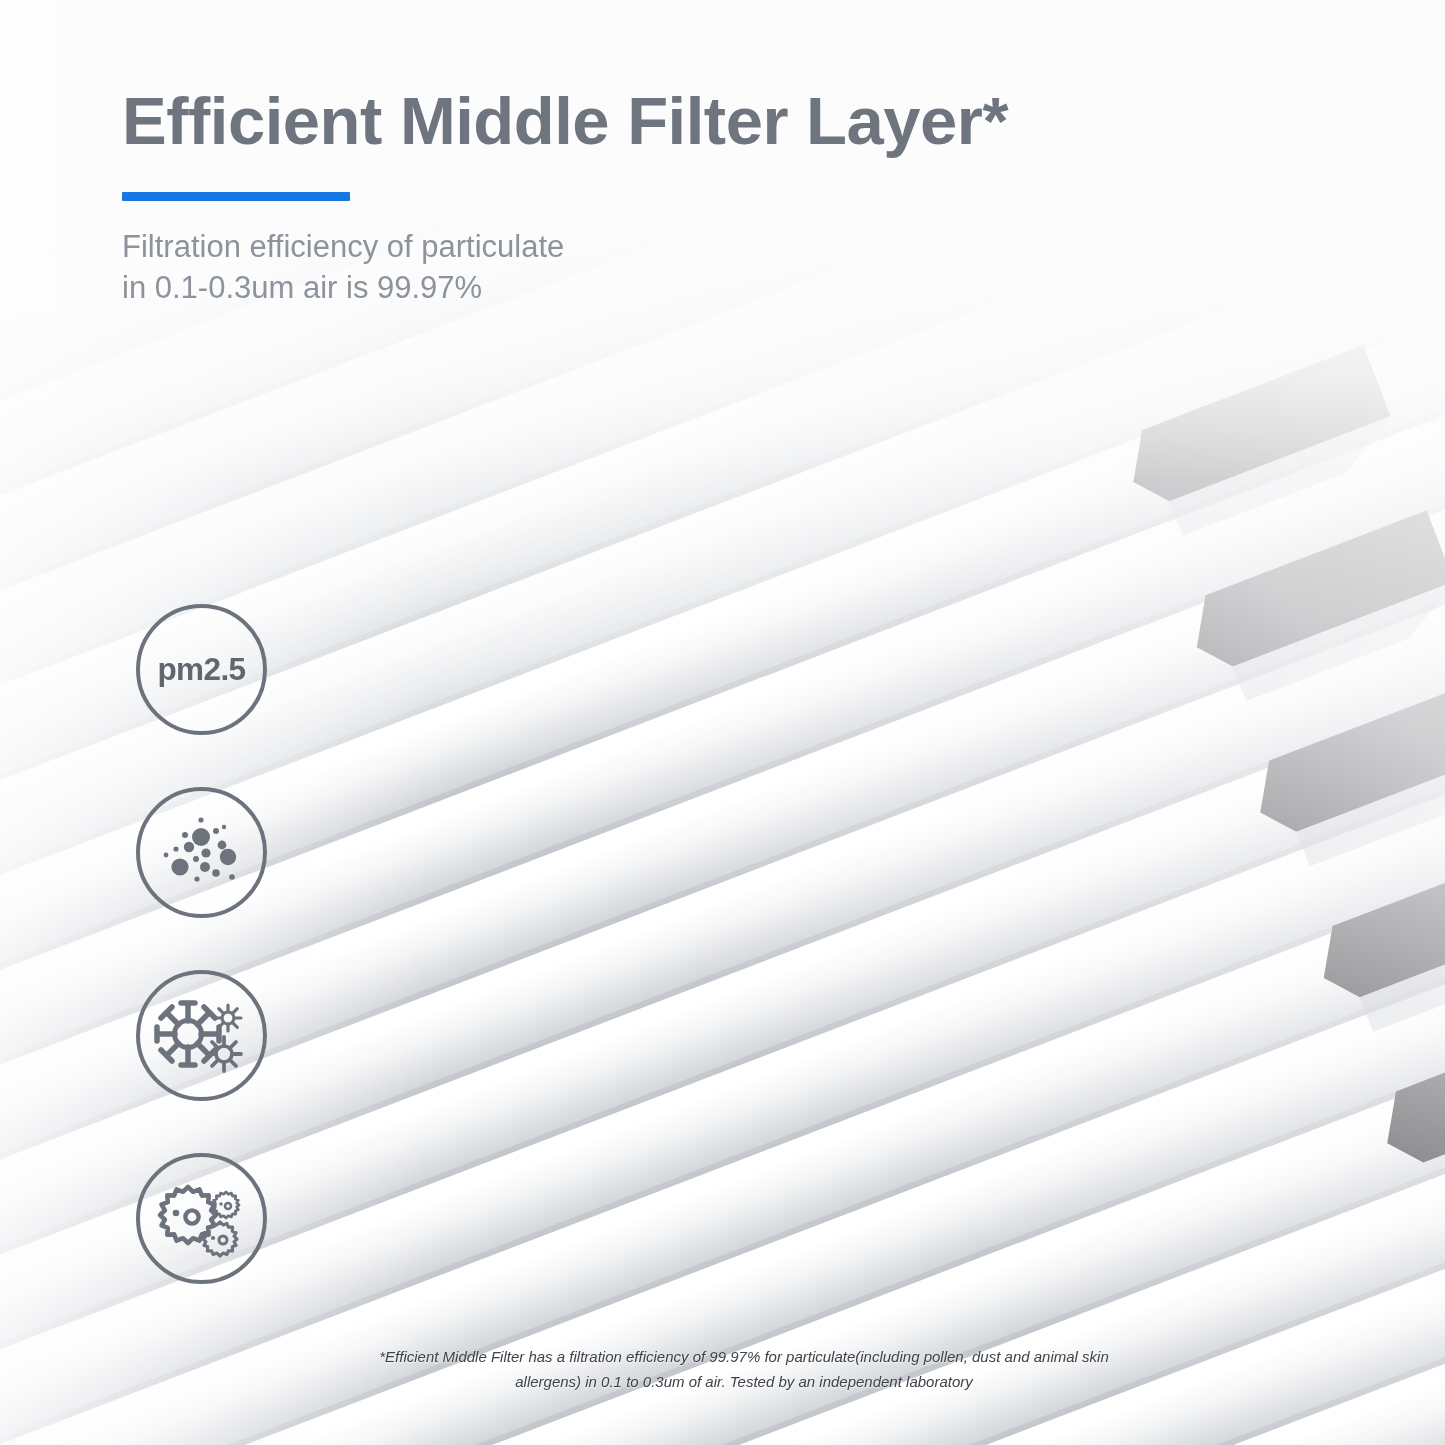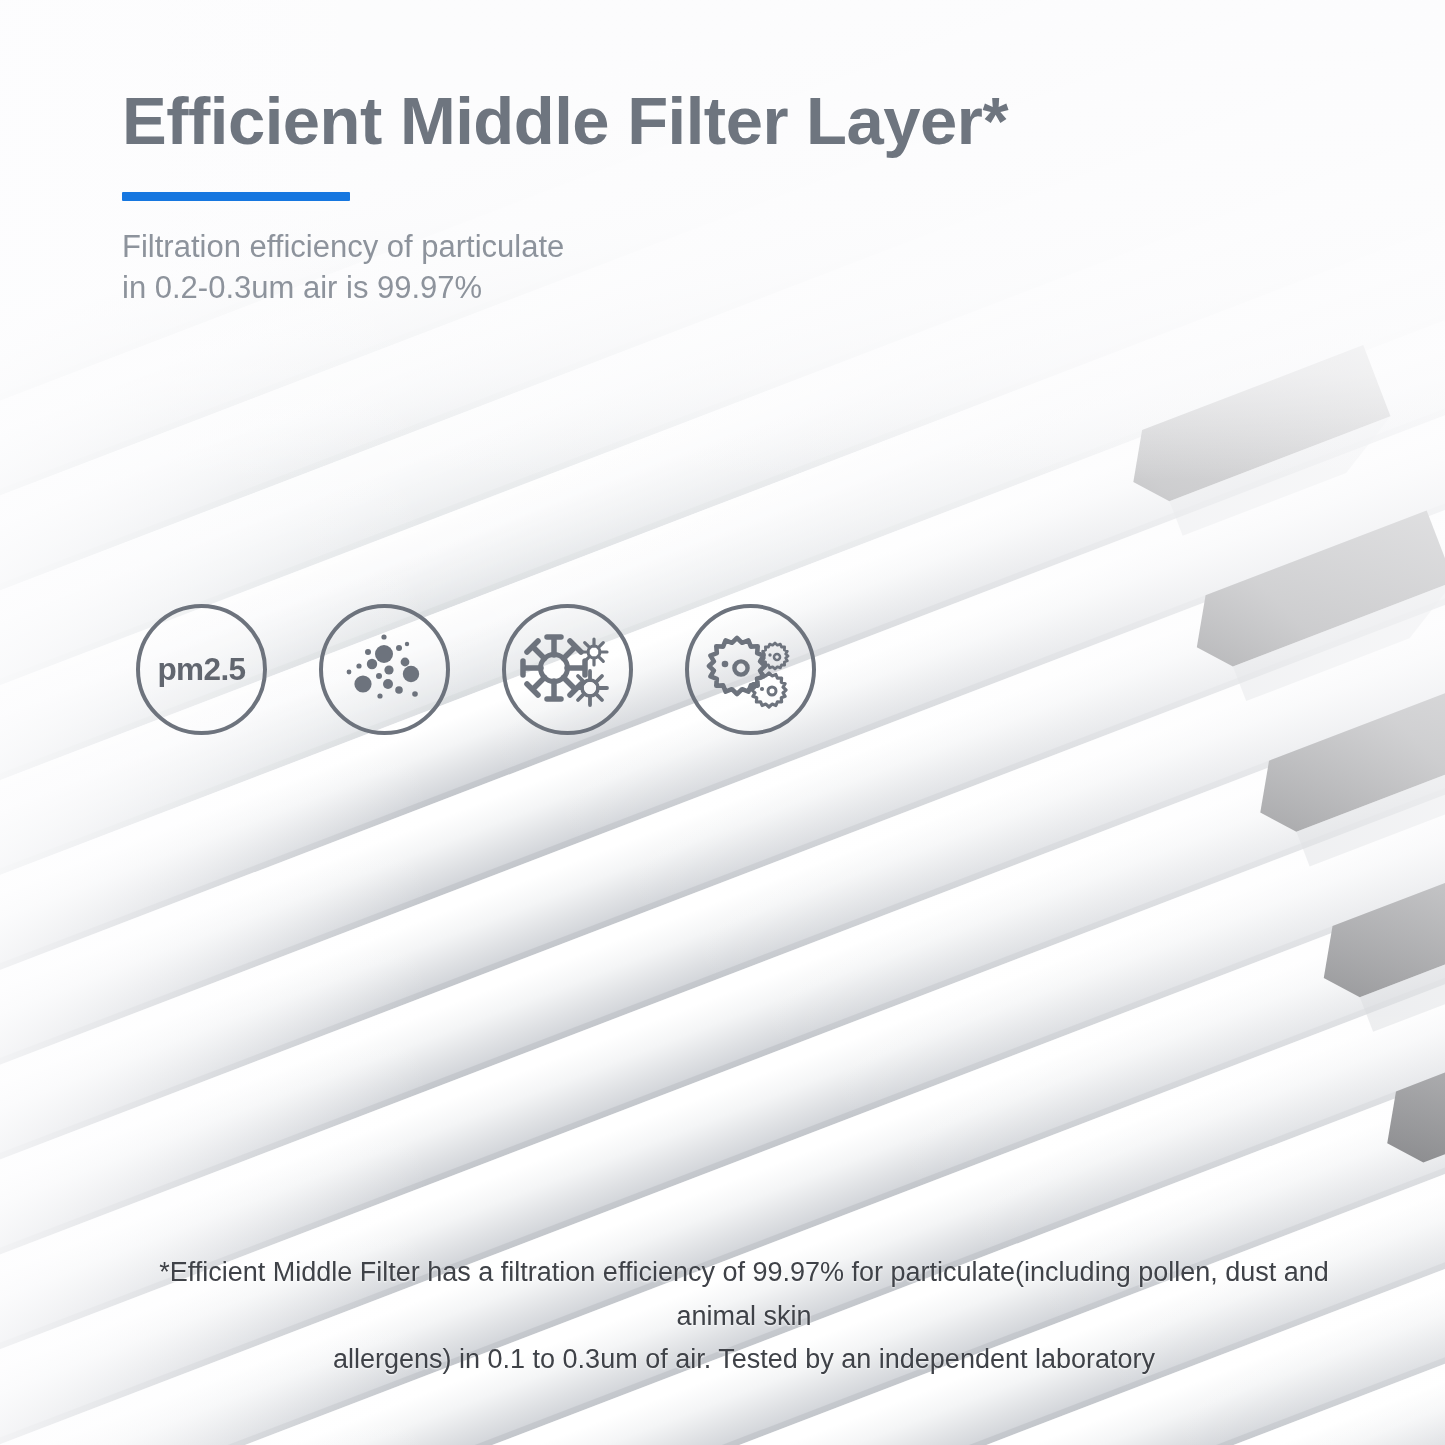--- a/index.html
+++ b/index.html
@@ -83,20 +83,21 @@
     color: #8d939c;
     white-space: pre-line;
   }
 
   
   .icon-col {
     position: absolute;
     left: 136px;
     top: 604px;
     display: flex;
+    flex-direction: column;
     gap: 52px;
   }
   .icon-badge {
     width: 131px;
     height: 131px;
     border-radius: 50%;
     border: 4px solid #6d737d;
     display: flex;
     align-items: center;
     justify-content: center;
@@ -113,22 +114,23 @@
   }
 
   
   .footnote {
     position: absolute;
     left: 50%;
     transform: translateX(-50%);
     bottom: 36px;
     width: 1180px;
     text-align: center;
-    font-size: 27px;
+    font-size: 15px;
     line-height: 1.62;
+    font-style: italic;
     color: #3f4248;
     white-space: pre-line;
     text-shadow: 0 1px 2px rgba(255,255,255,0.85);
   }
 </style>
 </head>
 <body>
 
 <div id="stage">
 
@@ -234,21 +236,21 @@
     <rect x="0" y="0" width="1445" height="1445" fill="url(#vanish)"></rect>
   </svg>
 
   <div class="upper-wash"></div>
   <div class="left-wash"></div>
 
   <div class="header">
     <h1 class="title">Efficient Middle Filter Layer*</h1>
     <div class="accent-bar"></div>
     <p class="subtitle">Filtration efficiency of particulate
-in 0.2-0.3um air is 99.97%</p>
+in 0.1-0.3um air is 99.97%</p>
   </div>
 
   <div class="icon-col">
 
     <div class="icon-badge">
       <span class="pm-label">pm2.5</span>
     </div>
 
     <div class="icon-badge">
       <svg width="92" height="92" viewBox="0 0 92 92">

